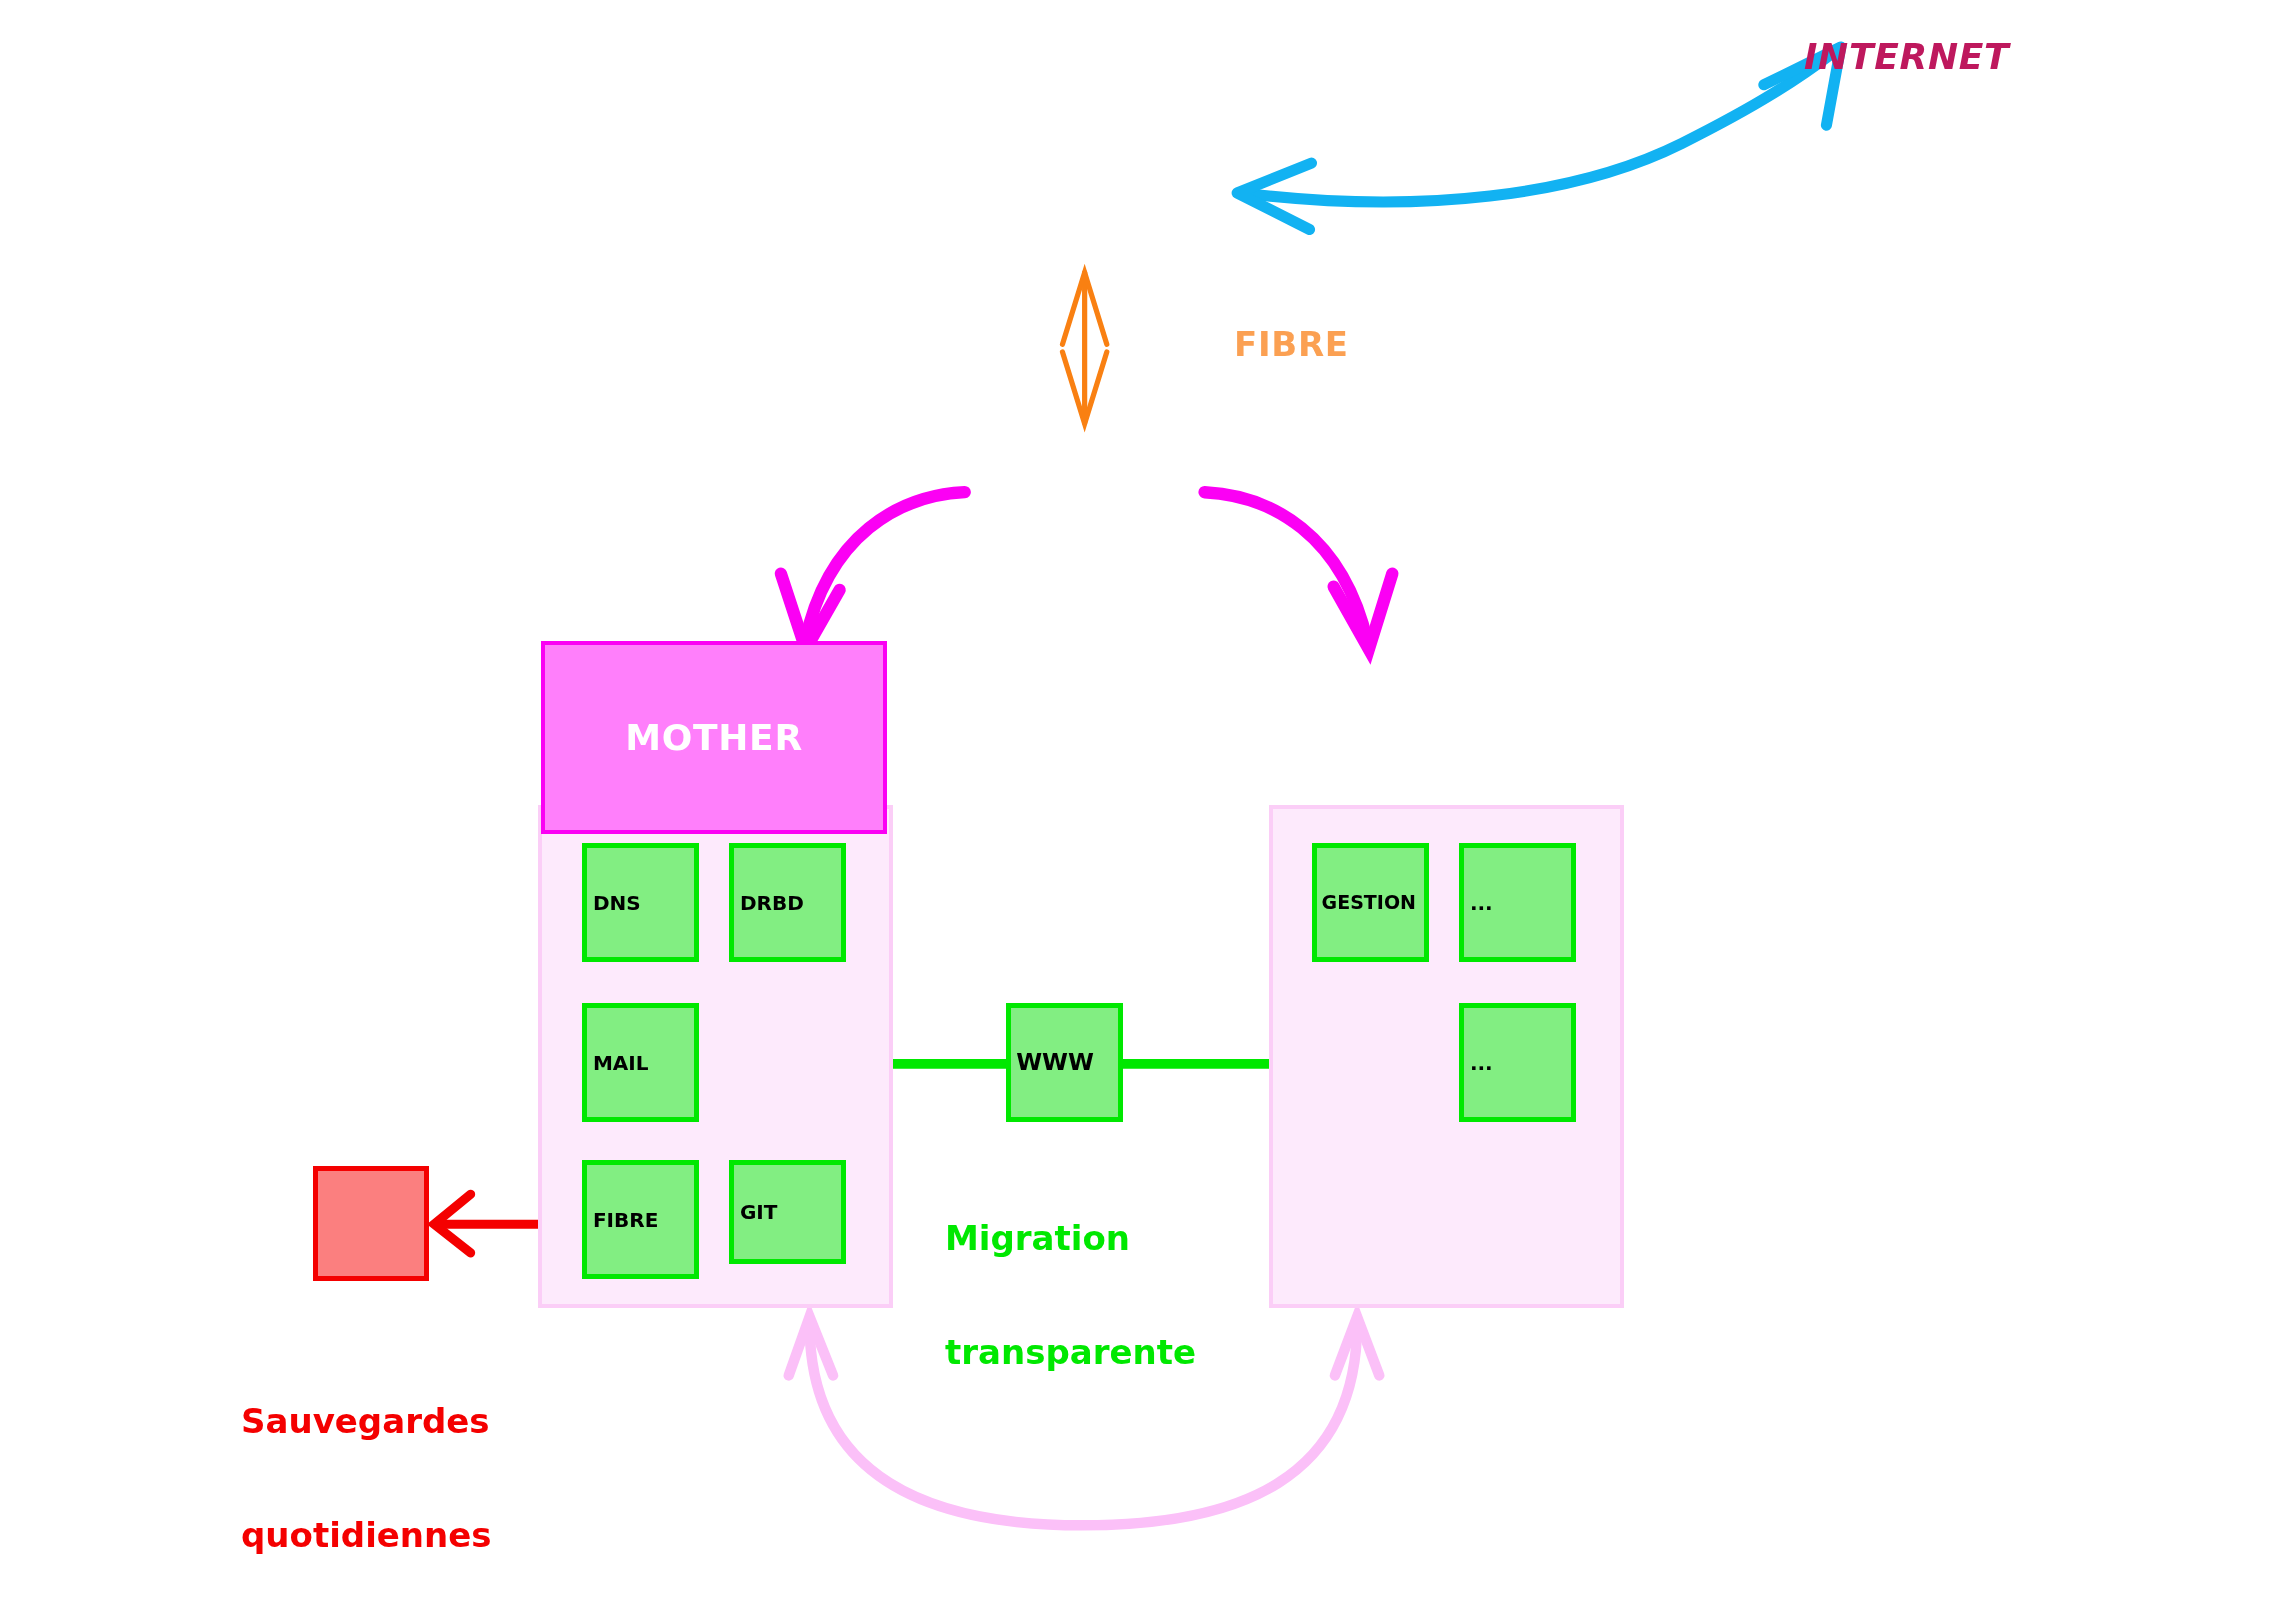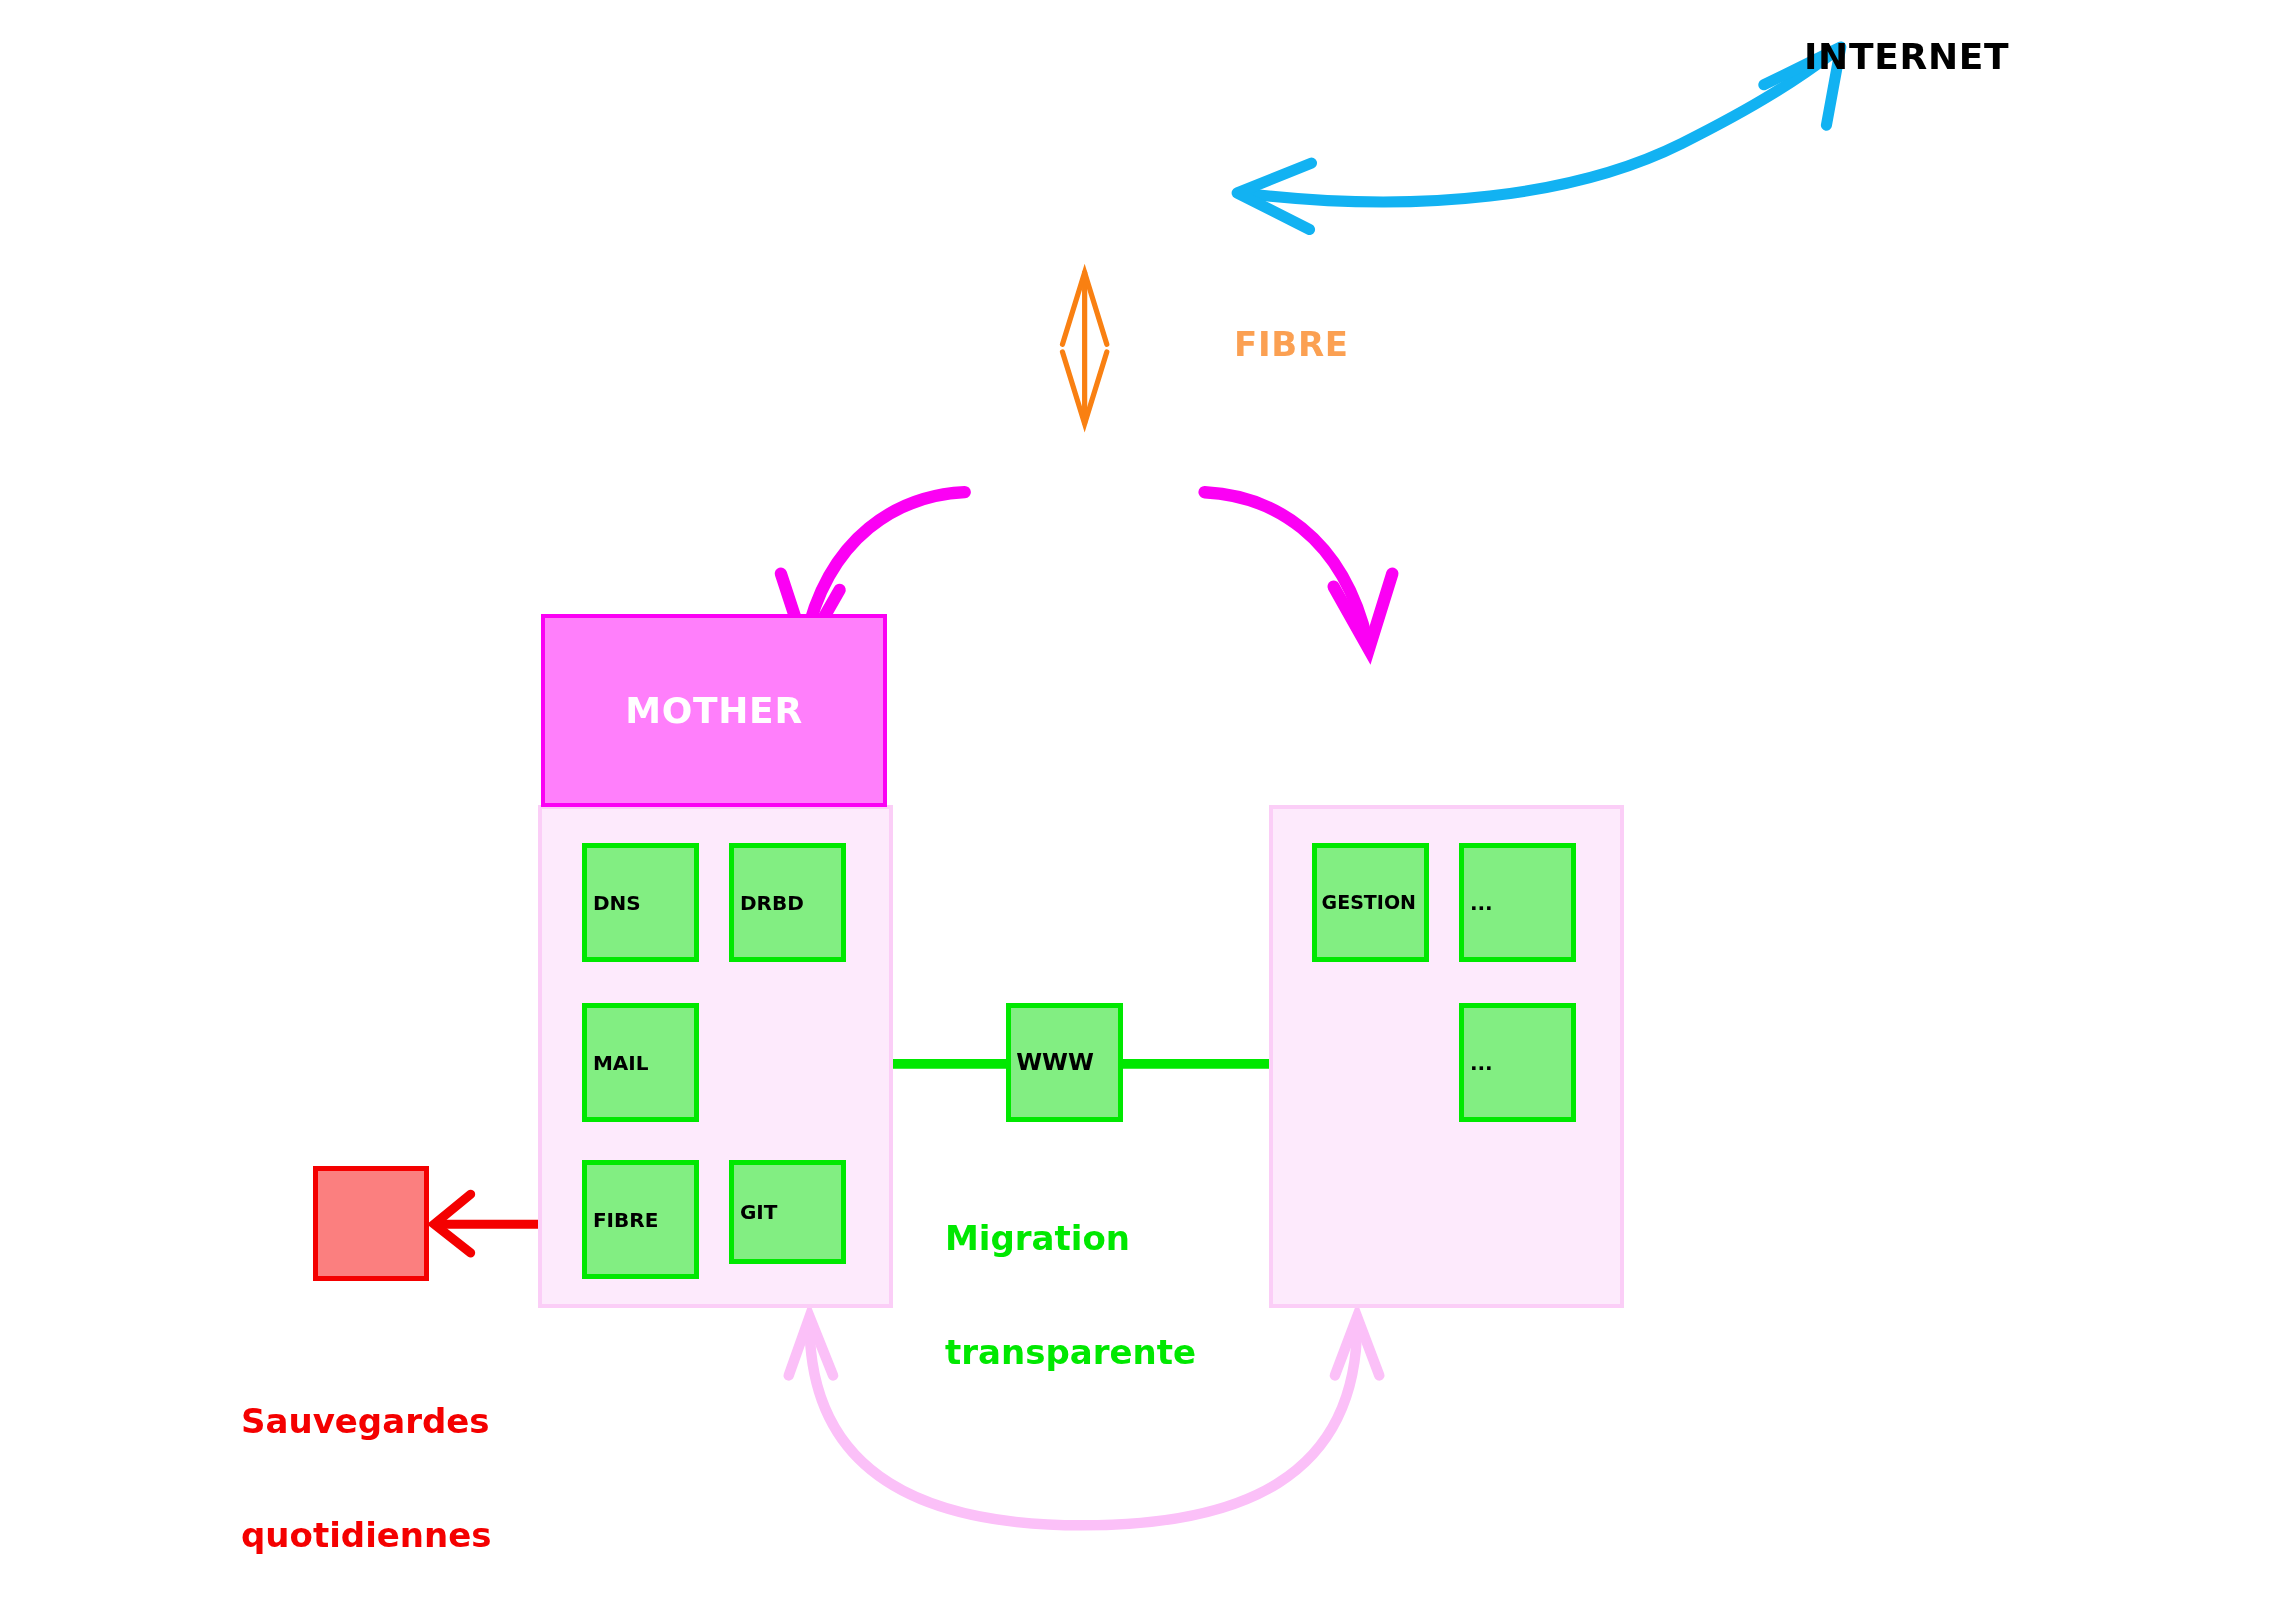--- a/index.html
+++ b/index.html
@@ -74,20 +74,21 @@
   #aunt-body   { left: 1269px; top: 805px; width: 355px; height: 503px; }
 
   .server-head {
     position: absolute;
     box-sizing: border-box;
     background: #ff7ffb;
     border: 4.6px solid #fb00f4;
     display: flex;
     align-items: center;
     justify-content: center;
+    margin-top: 27px;
   }
   #mother-head { left: 541px; top: 614px; width: 346px; height: 193px; }
   #aunt-head   { left: 1272px; top: 614px; width: 346px; height: 193px; }
   .server-head .node-label {
     color: #ffffff;
     font-size: 36px;
     letter-spacing: 0.7px;
   }
 
   
@@ -126,23 +127,24 @@
 
   
   .free-label {
     position: absolute;
     font-weight: bold;
     white-space: pre;
     line-height: 1.12;
   }
   #internet-label {
     left: 1804px; top: 37px;
-    color: #000000;
+    color: #be185d;
     font-size: 36px;
     letter-spacing: 0.7px;
+    font-style: italic;
   }
   #fibre-label {
     left: 1234px; top: 325px;
     color: #fba052;
     font-size: 34px;
     letter-spacing: 0.7px;
   }
   #migration-label {
     left: 945px; top: 1143px;
     color: #00e800;

